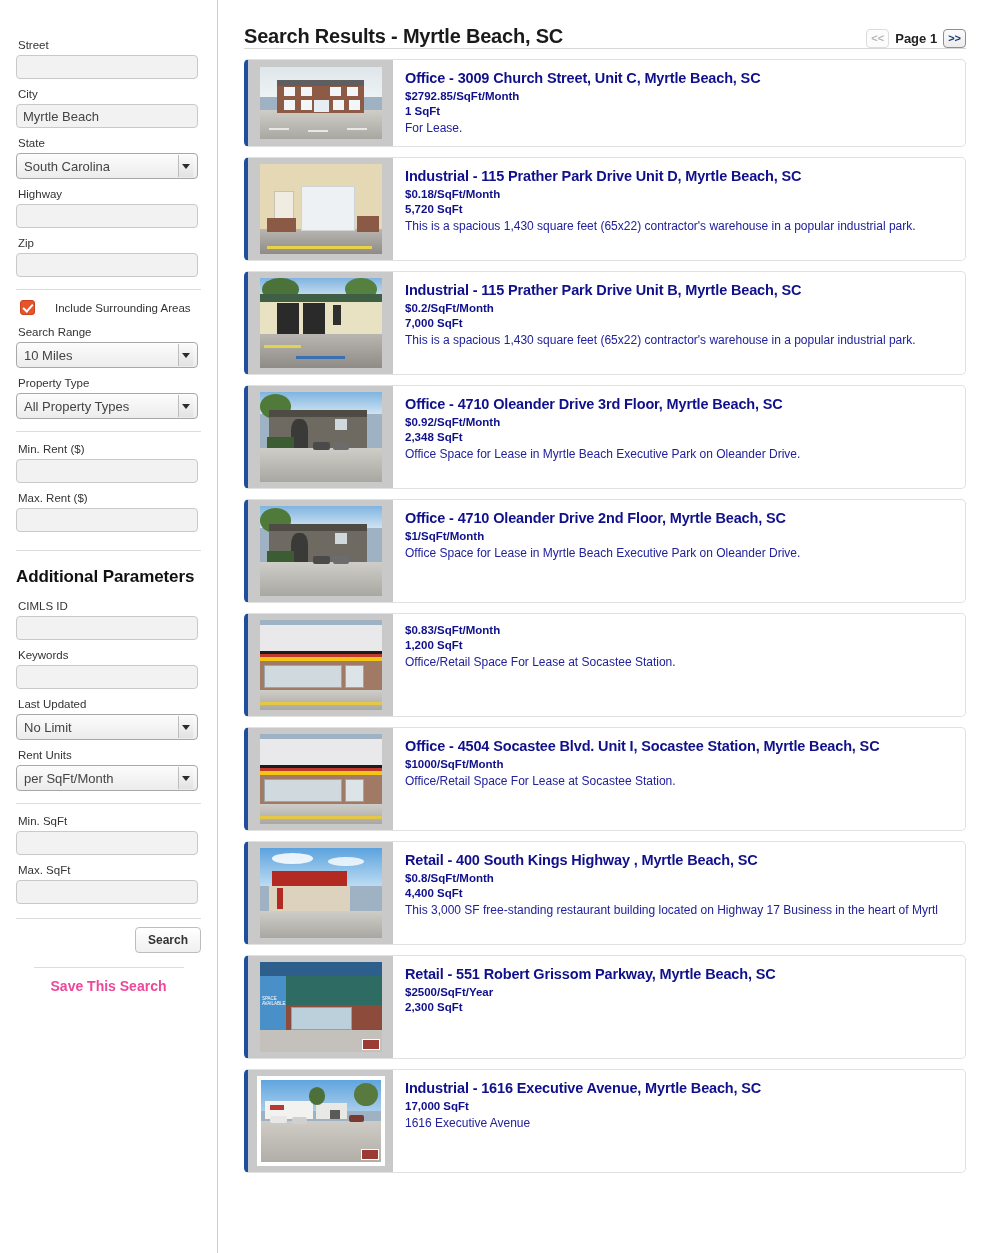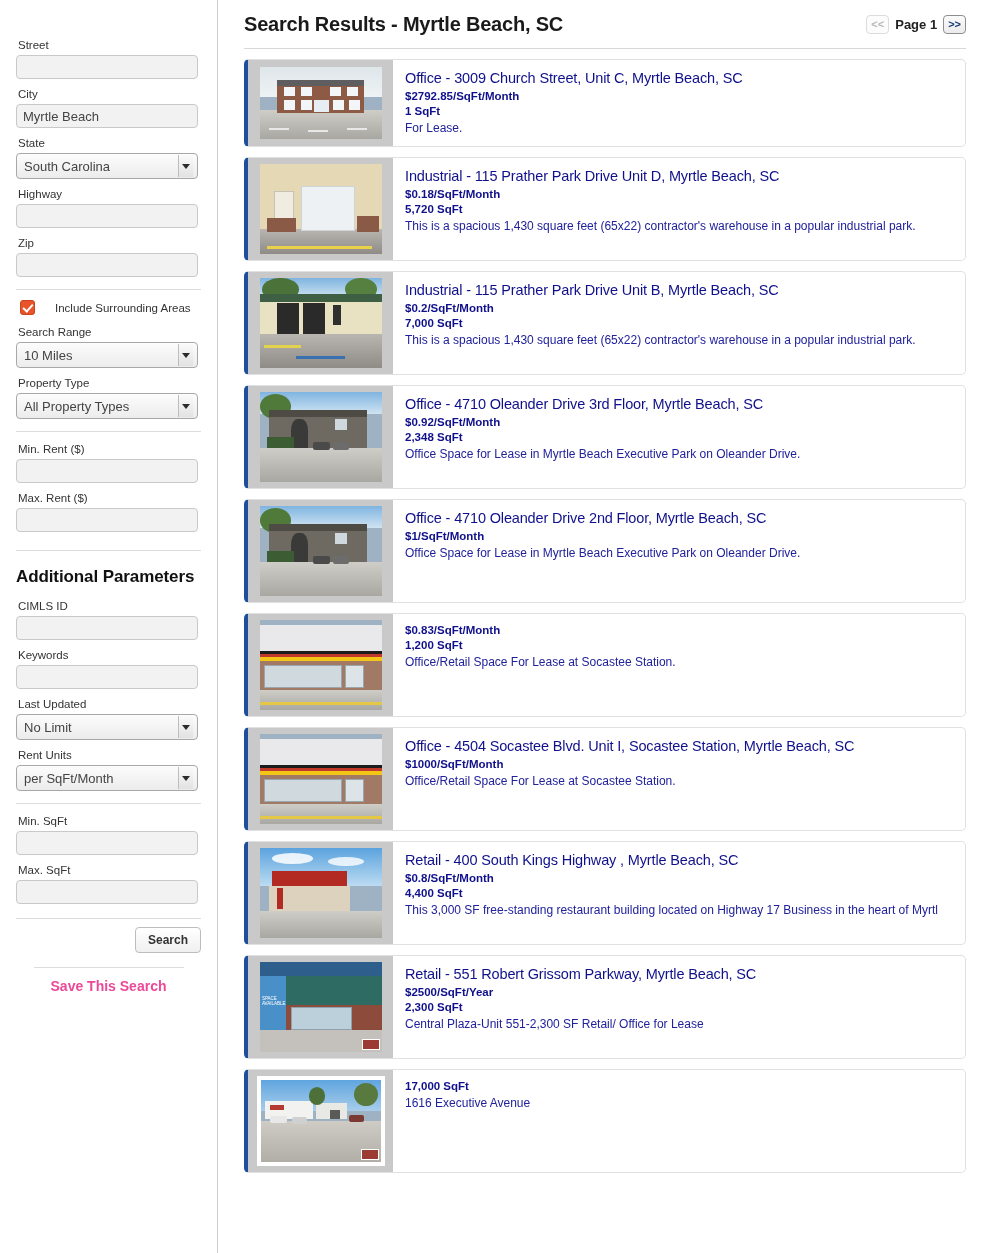--- a/index.html
+++ b/index.html
@@ -158,21 +158,21 @@
   
   #main {
     position: absolute;
     left: 230px; top: 0;
     width: 758px;
     height: 1253px;
     padding: 0 20px 0 12px;
   }
   #main-header {
     display: flex;
-    align-items: center;
+    align-items: flex-end;
     justify-content: space-between;
     height: 48px;
     padding: 0 2px;
   }
   #page-title {
     font-size: 20px;
     font-weight: bold;
     color: #1a1a1a;
     letter-spacing: -0.2px;
   }
@@ -250,21 +250,21 @@
   }
   .thumb.tall { height: 90px; }
 
   .info-cell {
     flex: 1 1 auto;
     padding: 9px 14px 9px 12px;
     min-width: 0;
   }
   .listing-title {
     font-size: 14.5px;
-    font-weight: normal;
+    font-weight: bold;
     color: #10108c;
     line-height: 19px;
     margin-bottom: 1px;
     letter-spacing: -0.15px;
   }
   .listing-price {
     font-size: 11.5px;
     font-weight: bold;
     color: #10108c;
     line-height: 15px;
@@ -635,21 +635,20 @@
             <div class="sa-text">SPACE<br>AVAILABLE</div>
             <div style="position:absolute;left:26%;top:50%;width:50%;height:26%;background:#bcd0dc;border:1px solid #8fa3ae"></div>
             <div class="ground-l" style="height:24%;background:#c4c1bc"></div>
             <div class="logo-tag"></div>
           </div>
         </div>
         <div class="info-cell">
           <div class="listing-title">Retail - 551 Robert Grissom Parkway, Myrtle Beach, SC</div>
           <div class="listing-price">$2500/SqFt/Year</div>
           <div class="listing-size">2,300 SqFt</div>
-          <div class="listing-desc">Central Plaza-Unit 551-2,300 SF Retail/ Office for Lease</div>
         </div>
       </div>
 
       <div class="listing">
         <div class="thumb-cell">
           <div class="thumb framed">
             <div class="sky" style="height:38%;background:linear-gradient(to bottom,#5fa5df,#a8cdeb)"></div>
             <div style="position:absolute;left:4%;top:26%;width:40%;height:22%;background:#f2f2f0"></div>
             <div style="position:absolute;left:8%;top:30%;width:12%;height:6%;background:#b43a33"></div>
             <div style="position:absolute;left:46%;top:28%;width:26%;height:20%;background:#e8e8e4"></div>
@@ -657,20 +656,21 @@
             <div class="tree" style="left:40%;top:8%;width:14%;height:22%;background:#4d7039"></div>
             <div class="tree" style="right:2%;top:4%;width:20%;height:28%;background:#587a3e"></div>
             <div class="ground-l" style="height:50%;background:linear-gradient(to bottom,#cfccc6,#b1aea8)"></div>
             <div class="car" style="left:8%;top:44%;width:14%;height:9%;background:#e8e8e8"></div>
             <div class="car" style="left:26%;top:45%;width:13%;height:9%;background:#d0d0d0"></div>
             <div class="car" style="left:74%;top:43%;width:12%;height:8%;background:#7a3a32"></div>
             <div class="logo-tag"></div>
           </div>
         </div>
         <div class="info-cell">
+          <div class="listing-title">Industrial - 1616 Executive Avenue, Myrtle Beach, SC</div>
 
           <div class="listing-size">17,000 SqFt</div>
           <div class="listing-desc">1616 Executive Avenue</div>
         </div>
       </div>
 
     </div>
   </div>
 </div>
 

